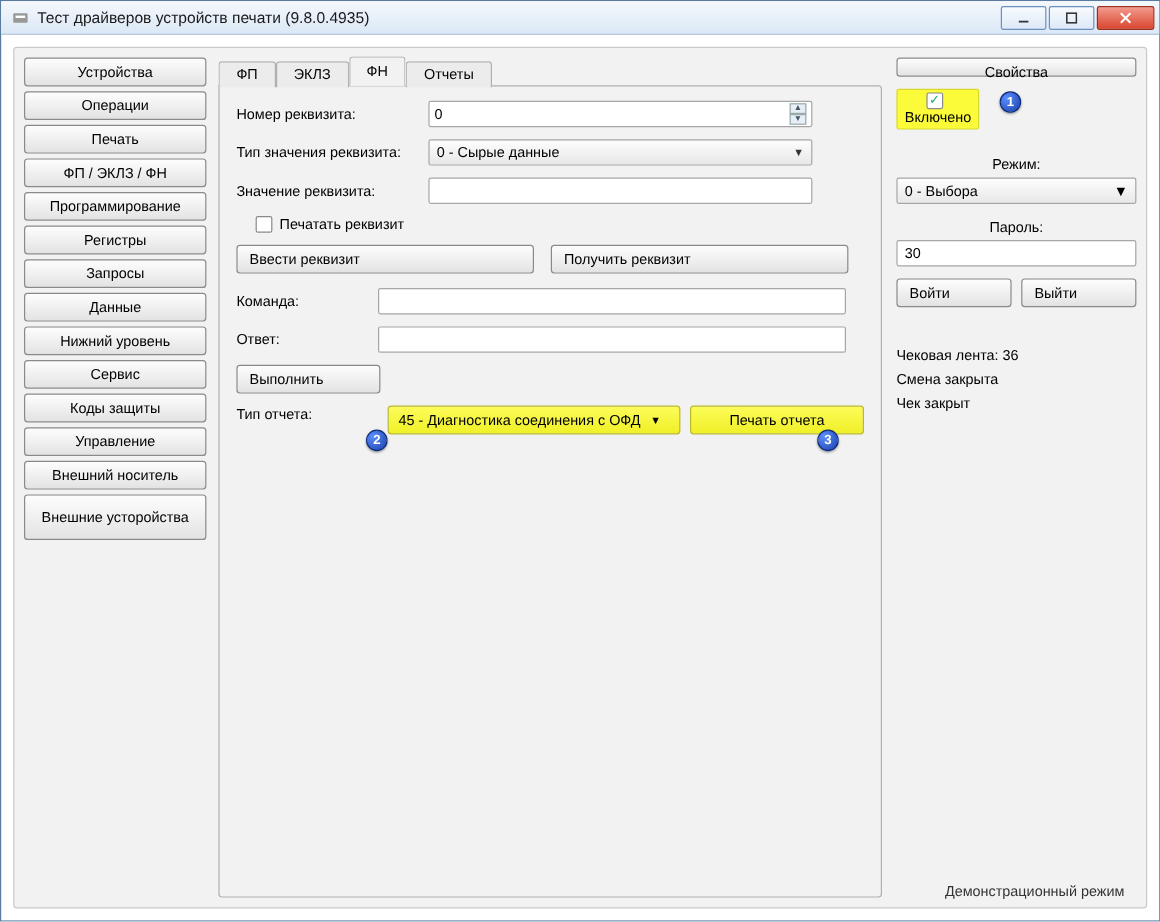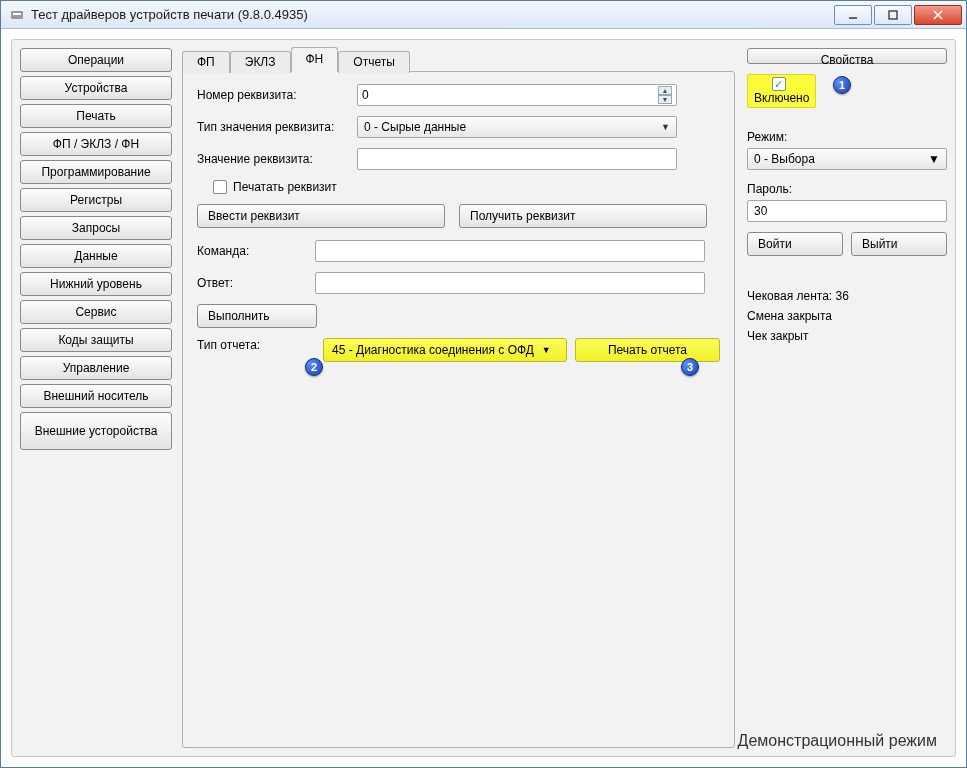--- a/index.html
+++ b/index.html
@@ -39,27 +39,27 @@
   .reportrow { display:flex; align-items:flex-start; gap:8px; margin-top:6px; }
   .reportrow label { width:118px; }
   .hlcombo { height:24px; border:1px solid #b9b92a; border-radius:3px; background:linear-gradient(#fcfc5a,#f0f028); display:flex; align-items:center; padding:0 8px; gap:8px; flex:1; max-width:260px; }
   .hlcombo .tri { font-size:9px; }
   .hlbtn { height:24px; border:1px solid #b9b92a; border-radius:3px; background:linear-gradient(#fcfc5a,#f0f028); padding:0 32px; line-height:22px; }
   .badge { width:18px; height:18px; border-radius:50%; background:radial-gradient(circle at 30% 30%,#5a8eff,#1c3fa8); color:#fff; font-size:11px; font-weight:bold; display:flex; align-items:center; justify-content:center; border:1px solid #0b2a78; box-shadow:0 1px 2px rgba(0,0,0,.4); position:absolute; }
   .rightcol { width:200px; margin-left:12px; display:flex; flex-direction:column; }
   .devline { font-size:13px; margin:6px 0 8px; white-space:nowrap; overflow:hidden; text-overflow:ellipsis; }
   .propbtn { width:100%; height:16px; border:1px solid #8a8a8a; border-radius:3px; background:linear-gradient(#fdfdfd,#e3e3e3); text-align:center; line-height:22px; margin-bottom:10px; }
   .chkwrap { display:inline-flex; align-items:center; background:#fbfb3a; border:1px solid #d8d82a; padding:2px 6px; border-radius:2px; position:relative;flex-direction:column; }
-  .rlabel { margin-top:22px; margin-bottom:4px; }
+  .rlabel { margin-top:22px; margin-bottom:4px;text-align:center; }
   .rcombo { width:100%; height:22px; border:1px solid #a6a6a6; background:linear-gradient(#fdfdfd,#e8e8e8); padding:0 6px; border-radius:2px; display:flex; align-items:center; justify-content:space-between; }
   .rinput { width:100%; height:22px; border:1px solid #a6a6a6; background:#fff; padding:0 6px; border-radius:2px; }
   .rbtnrow { display:flex; gap:8px; margin-top:10px; }
   .rbtnrow .btn { flex:1; }
   .statusblock { margin-top:30px; line-height:20px; }
-  .statusbar { position:absolute; right:18px; bottom:6px; font-size:16px; color:#333; }
+  .statusbar { position:absolute; right:18px; bottom:6px; font-size:12px; color:#333; }
 </style>
 </head>
 <body>
 
 <div class="window">
   <div class="titlebar">
     <span class="icon">
       <svg viewBox="0 0 16 16">
           <rect x="2" y="4" width="12" height="8" rx="1" fill="#999"></rect>
           <rect x="4" y="6" width="8" height="2" fill="#fff"></rect>
@@ -83,22 +83,22 @@
             <line x1="9" y1="1" x2="1" y2="9" stroke="#fff" stroke-width="1.6"></line>
           </svg>
         </div>
     </div>
   </div>
 
   <div class="client">
     <div class="innerframe">
 
       <div class="leftcol">
+        <div class="navbtn">Устройства</div>
         <div class="navbtn">Операции</div>
-        <div class="navbtn">Устройства</div>
         <div class="navbtn">Печать</div>
         <div class="navbtn">ФП / ЭКЛЗ / ФН</div>
         <div class="navbtn">Программирование</div>
         <div class="navbtn">Регистры</div>
         <div class="navbtn">Запросы</div>
         <div class="navbtn">Данные</div>
         <div class="navbtn">Нижний уровень</div>
         <div class="navbtn">Сервис</div>
         <div class="navbtn">Коды защиты</div>
         <div class="navbtn">Управление</div>

